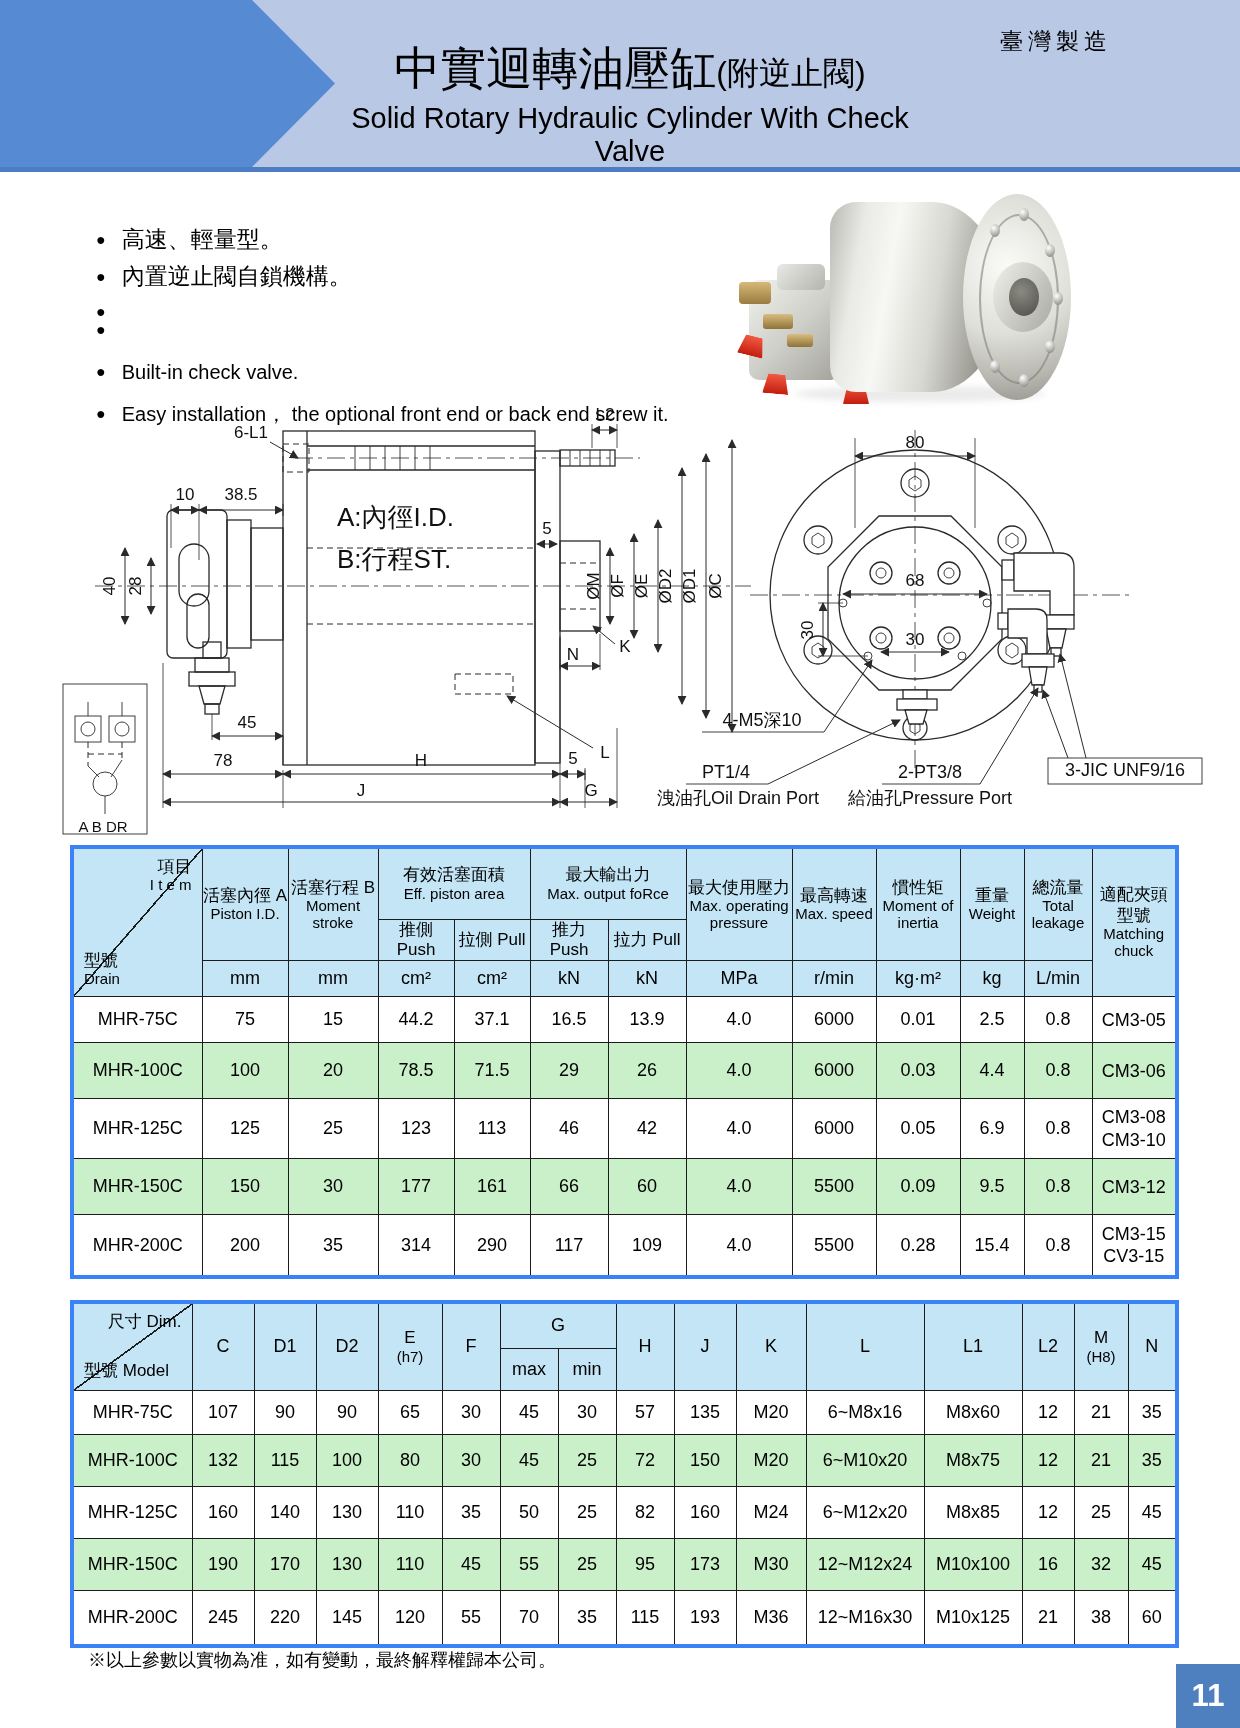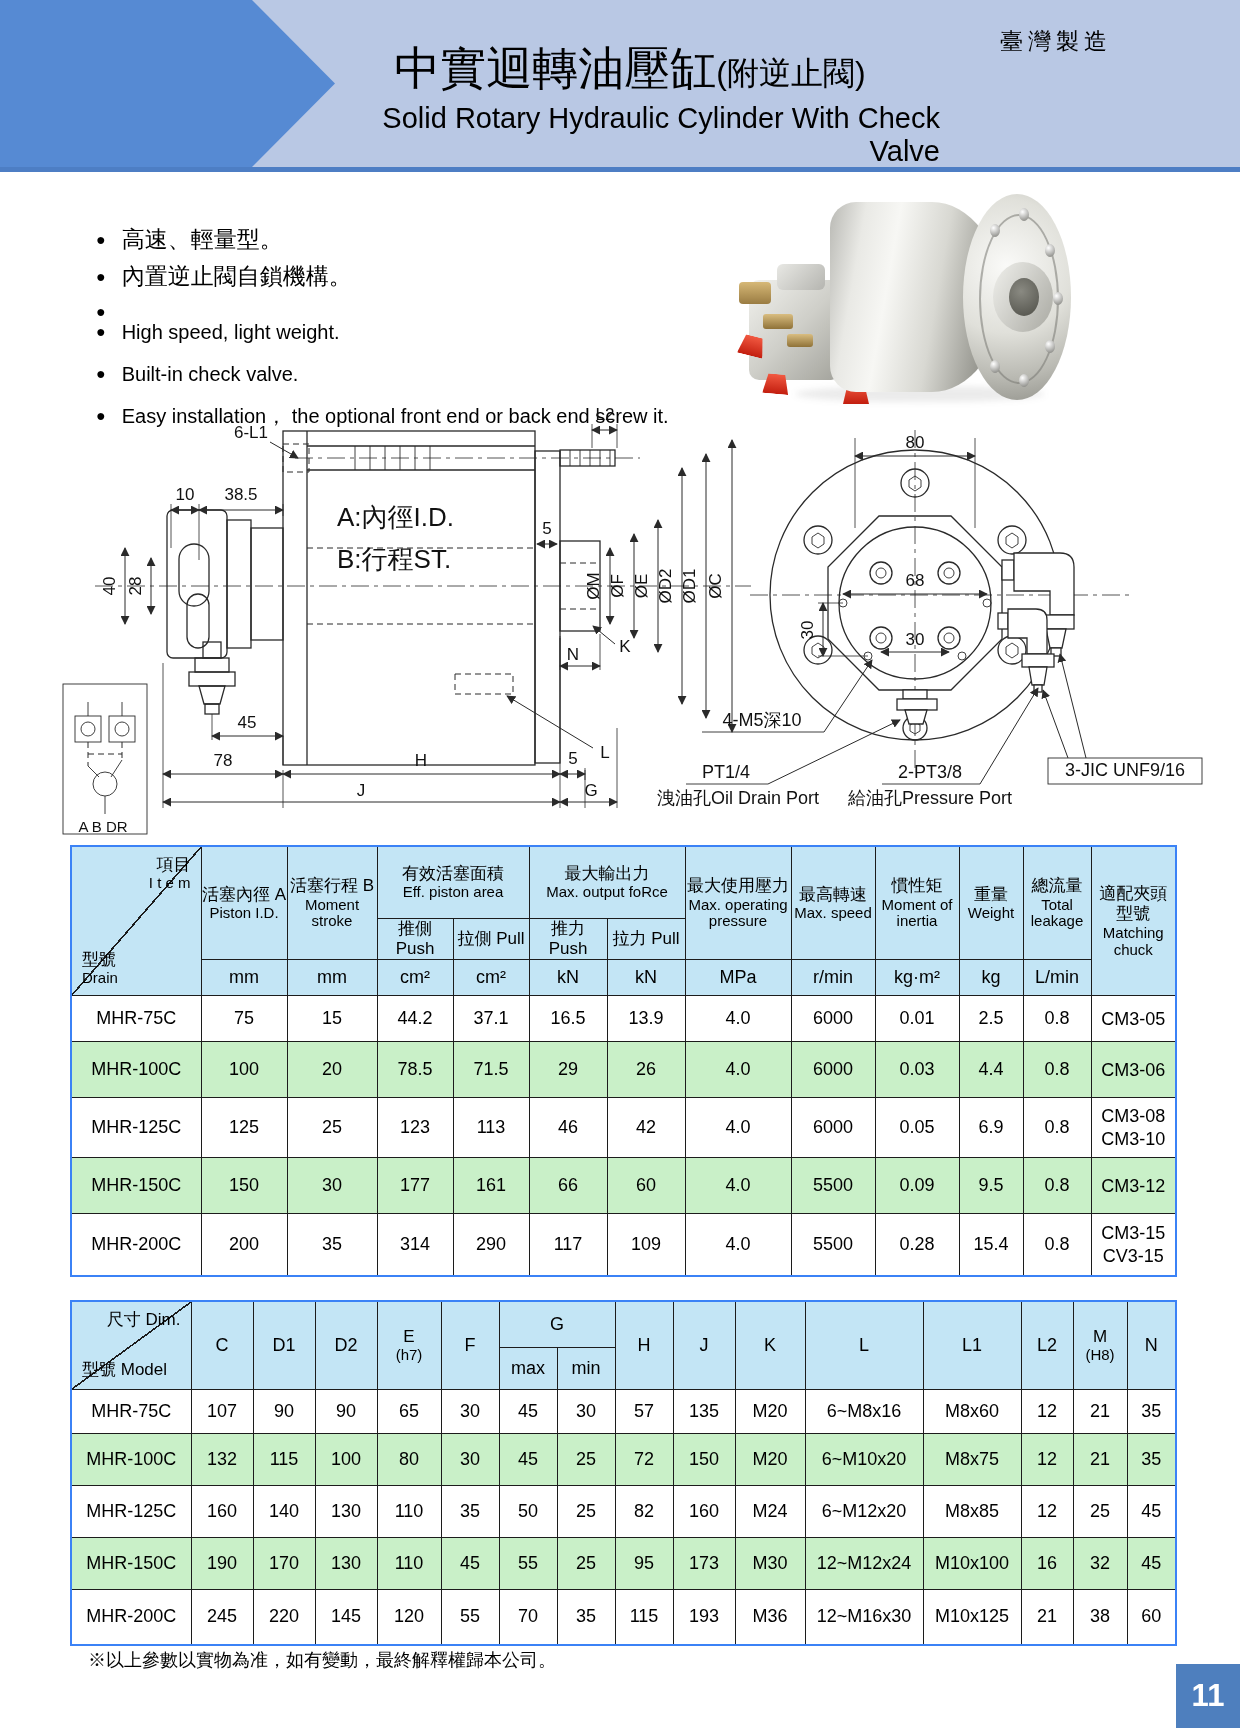--- a/index.html
+++ b/index.html
@@ -9,21 +9,21 @@
   
   .header{position:absolute;left:0;top:0;width:1240px;height:172px;background:#b9c8e4;}
   .header-rule{position:absolute;left:0;top:167px;width:1240px;height:5px;background:#4d7ec4;}
   .arrow{position:absolute;left:0;top:0;width:335px;height:167px;background:#568ad3;
          clip-path:polygon(0 0,252px 0,335px 50%,252px 100%,0 100%);}
   .model-name{position:absolute;left:38px;top:48px;width:215px;text-align:center;
               font-size:60px;letter-spacing:1px;color:#0c0c0c;}
   .title-zh{position:absolute;left:350px;top:38px;width:560px;text-align:center;
             font-size:46px;white-space:nowrap;}
   .title-suffix{font-size:32px;}
-  .subtitle{position:absolute;left:320px;top:102px;width:620px;text-align:right;font-size:29px;}
+  .subtitle{position:absolute;left:320px;top:102px;width:620px;text-align:center;font-size:29px;}
   .made-in{position:absolute;right:128px;top:26px;font-size:23px;letter-spacing:5px;}
 
   
   .feat{position:absolute;left:96px;width:640px;}
   .feat-zh{top:222px;}
   .feat-en{top:312px;}
   .feat-row{display:flex;align-items:baseline;}
   .feat-zh .feat-row{font-size:23px;line-height:35px;}
   .feat-en .feat-row{font-size:20px;line-height:40px;}
   .dot{font-size:16px;margin-right:16px;position:relative;top:-2px;}
@@ -77,21 +77,21 @@
   .ldr1{fill:none;stroke:#2a2a2a;stroke-width:1;marker-end:url(#arw1);}
   .ldr2{fill:none;stroke:#2a2a2a;stroke-width:1;marker-end:url(#arw2);}
   .ext{fill:none;stroke:#2a2a2a;stroke-width:0.8;}
   .lbl{font-family:"Liberation Sans",sans-serif;font-size:17px;fill:#111;text-anchor:middle;}
   .lbl-lg{font-size:26px;text-anchor:start;}
   .lbl-sm{font-size:15px;}
   .lbl-port{font-size:18px;}
 
   
   .t{position:absolute;border-collapse:collapse;table-layout:fixed;width:1105px;
-     border:2px solid #3b82f6;background:#fff;}
+     border:4px solid #3b82f6;background:#fff;}
   .t td{border:1px solid #1c1c1c;text-align:center;vertical-align:middle;padding:0;
         font-size:18px;overflow:hidden;}
   .hd{background:#c3e5f5;}
   .hd .zh{font-size:17px;line-height:1.2;}
   .hd .en{font-size:15px;line-height:1.12;}
   .g td{background:#c9f0c8;}
   .model-cell{font-weight:normal;font-size:18px;}
   .chuck{white-space:pre-line;font-size:17px;line-height:1.25;}
   .corner{position:relative;background-color:#c3e5f5;
      background-image:linear-gradient(to bottom right,transparent calc(50% - 0.8px),
@@ -128,21 +128,20 @@
         <span class="dot">●</span>
         <span>內置逆止閥自鎖機構。</span>
       </div>
     <div class="feat-row">
         <span class="dot">●</span>
       </div>
   </div>
   <div class="feat feat-en">
     <div class="feat-row">
         <span class="dot">●</span>
-        <span>High speed, light weight.</span>
       </div>
     <div class="feat-row">
         <span class="dot">●</span>
         <span>Built-in check valve.</span>
       </div>
     <div class="feat-row">
         <span class="dot">●</span>
         <span>Easy installation， the optional front end or back end screw it.</span>
       </div>
   </div>

